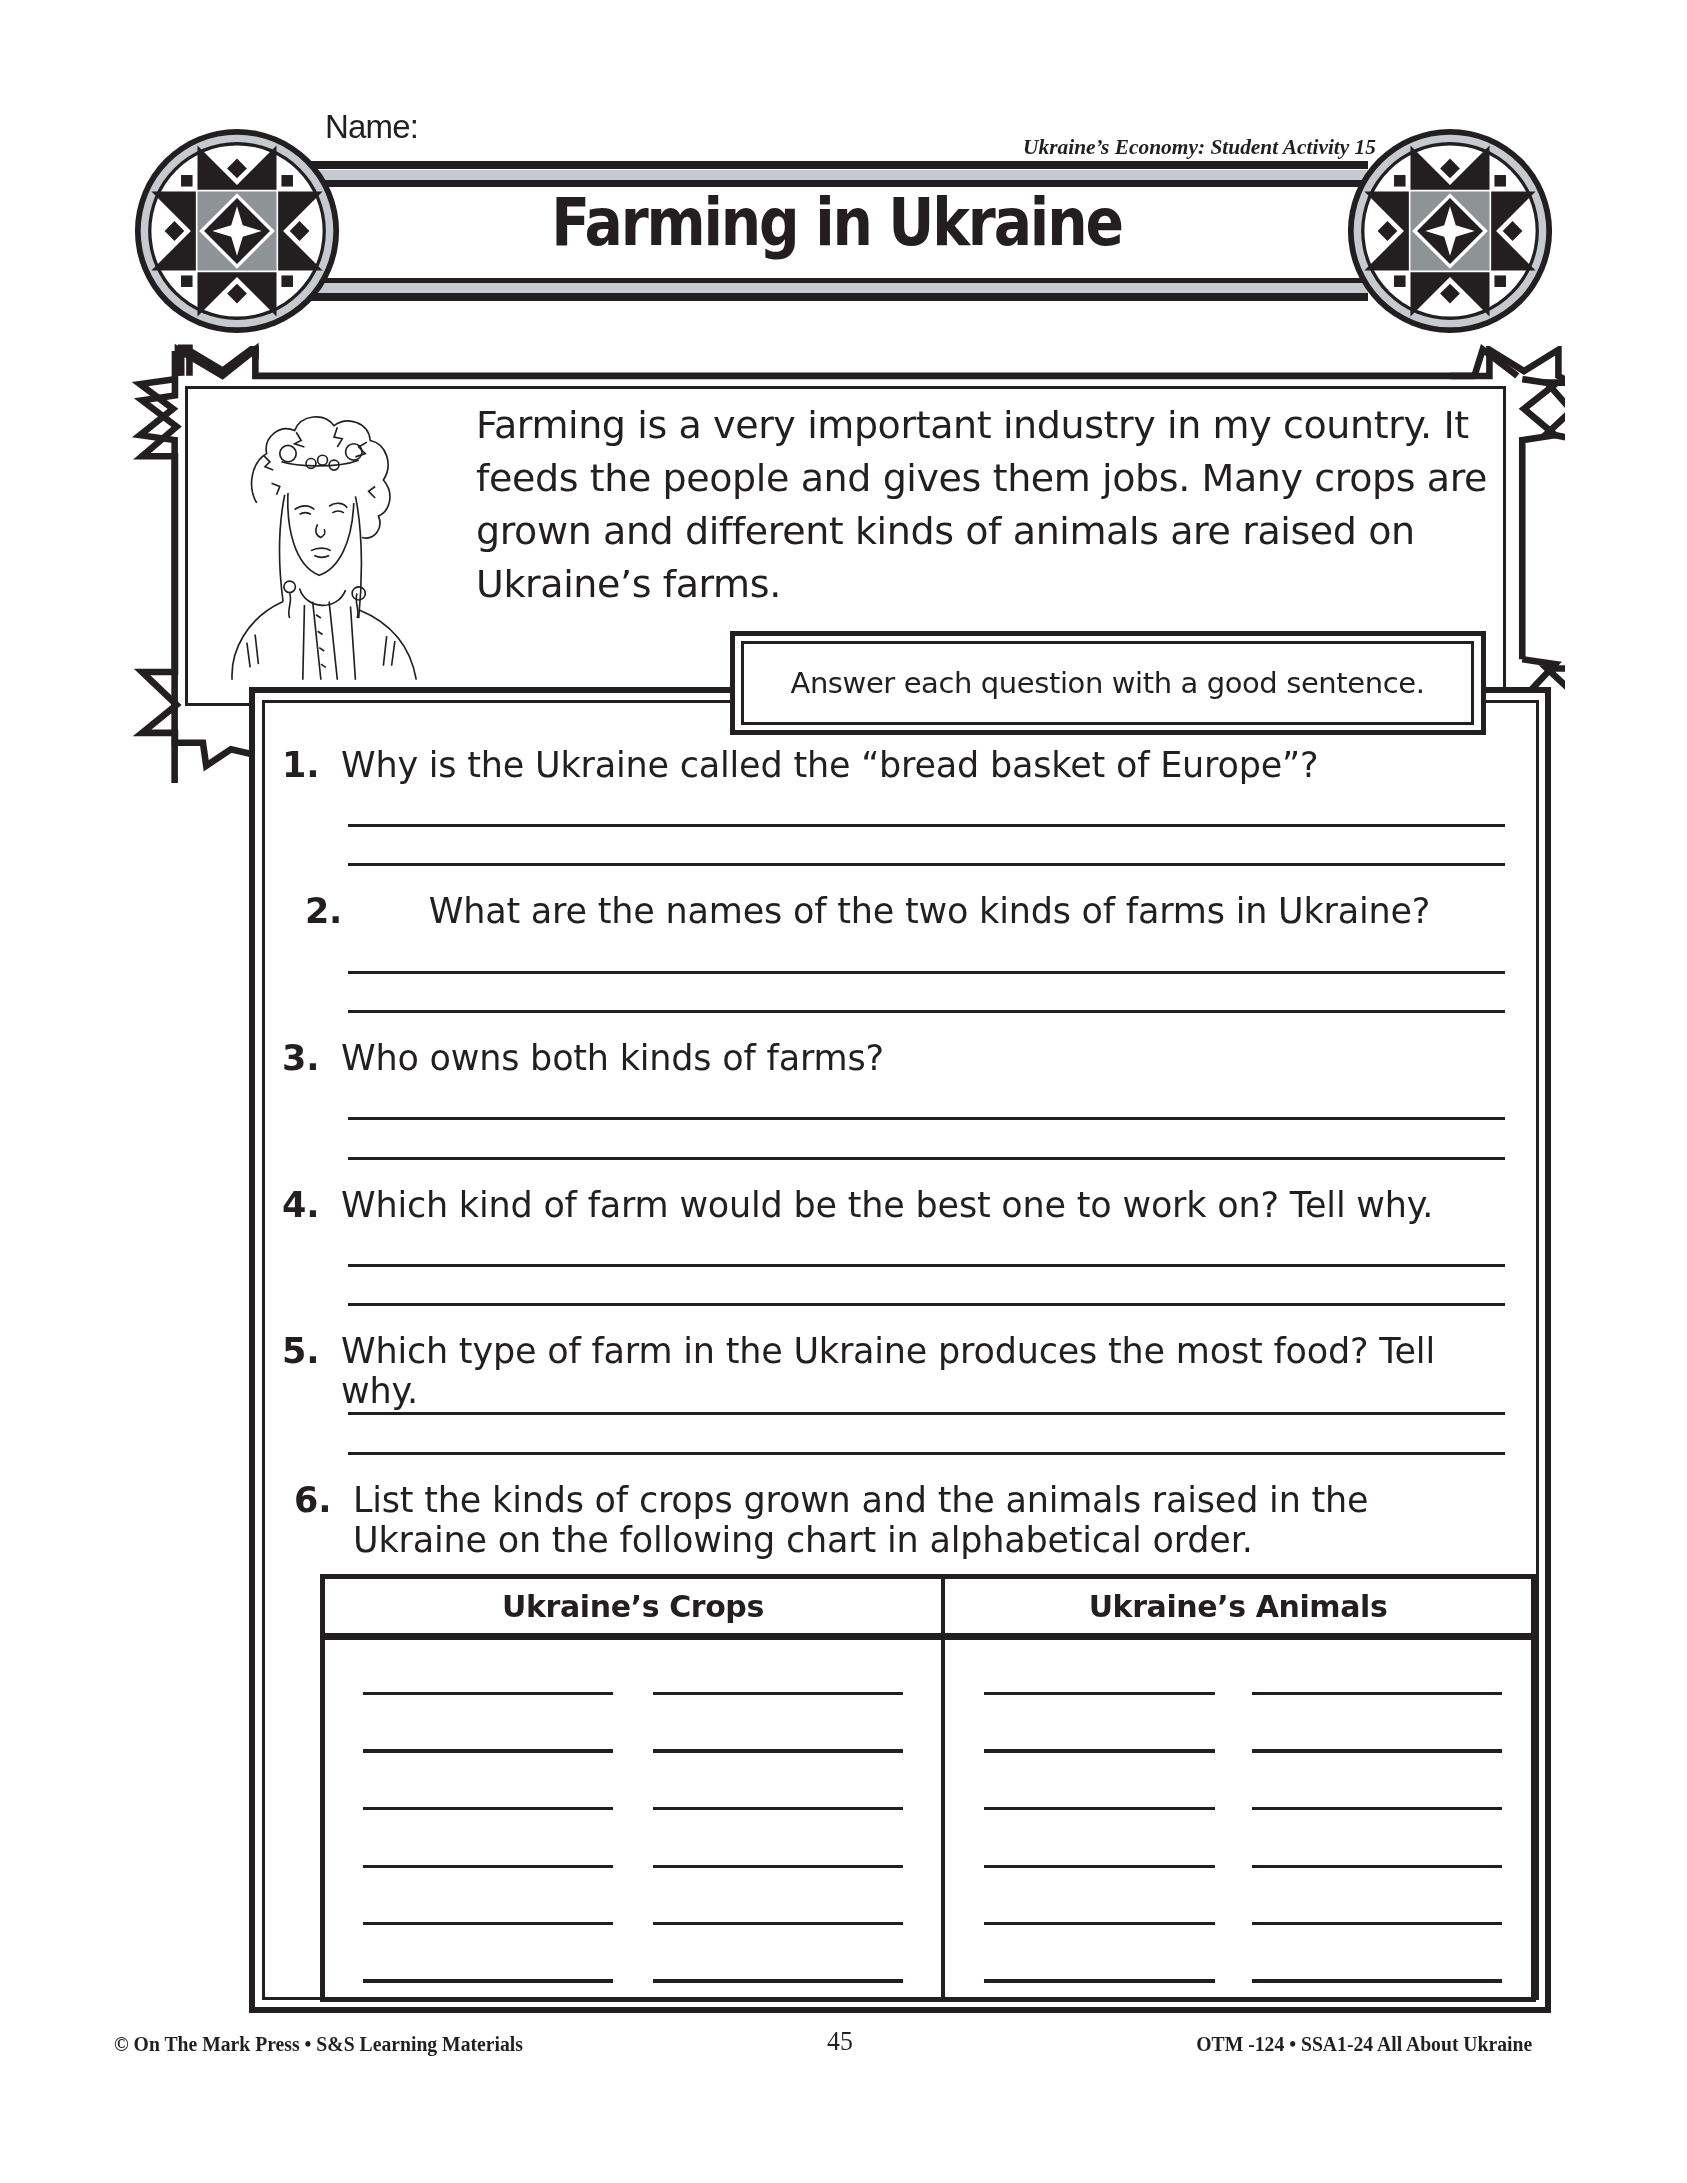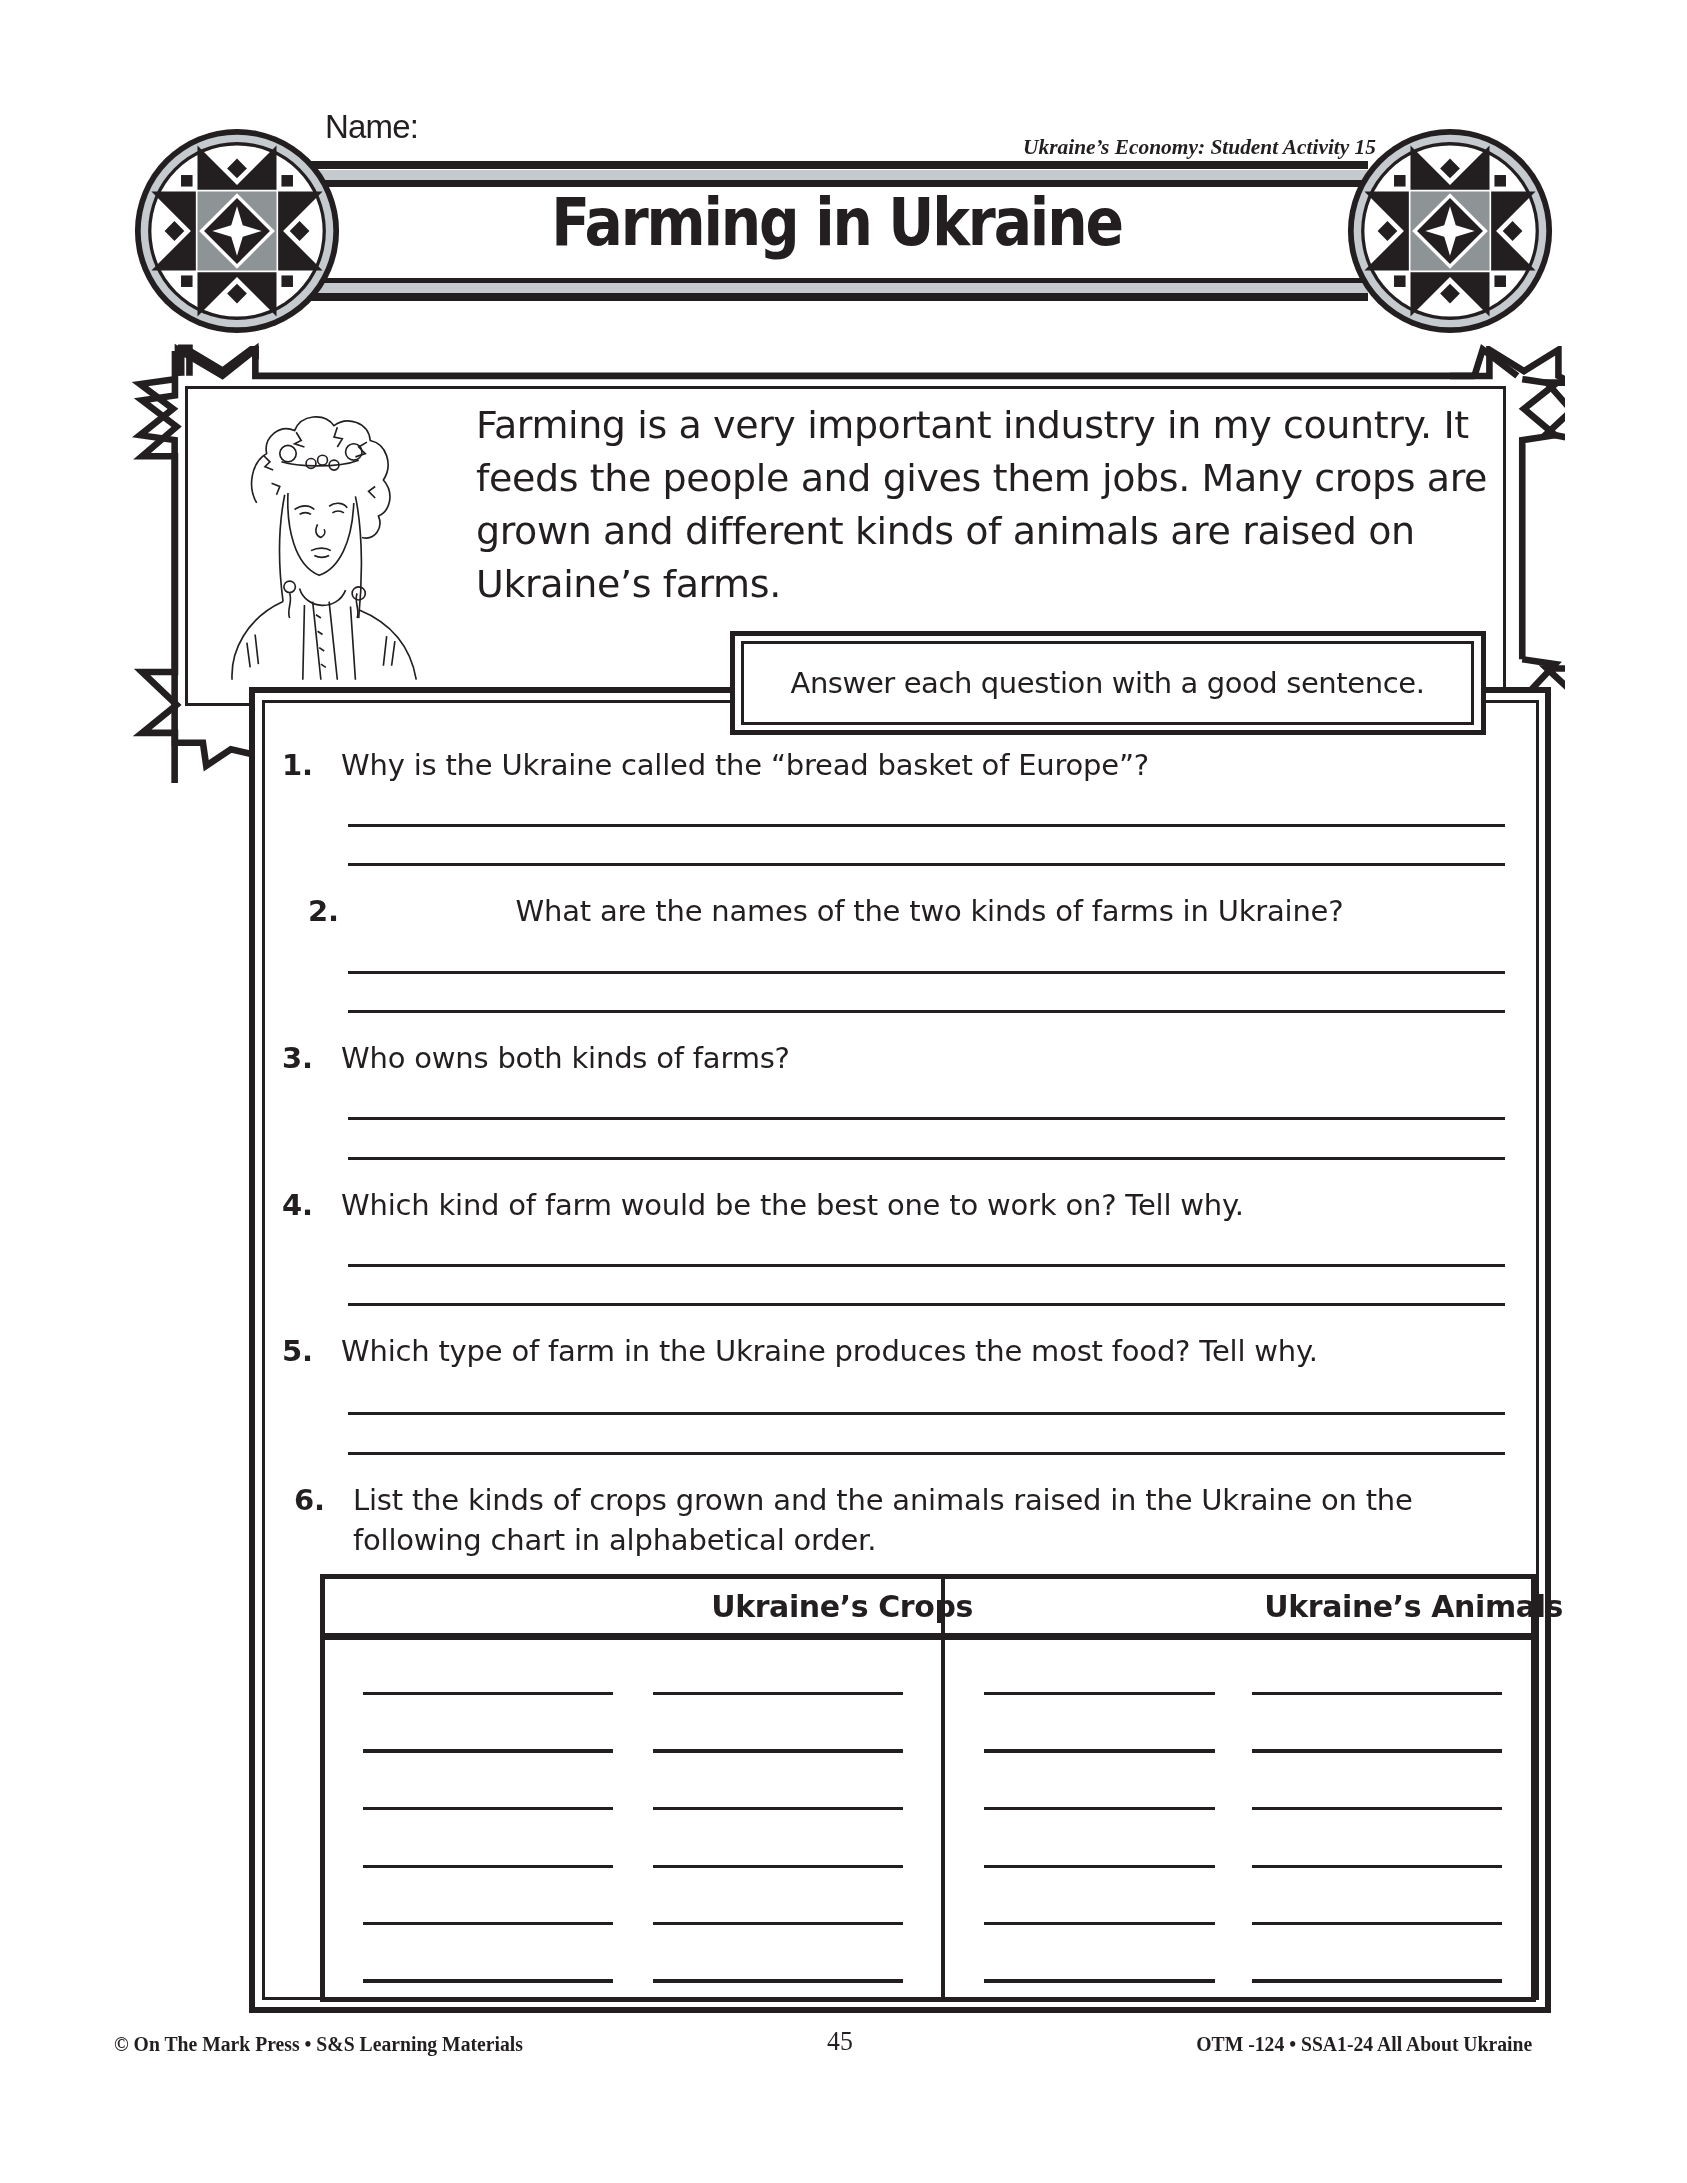--- a/index.html
+++ b/index.html
@@ -20,30 +20,30 @@
   .intro-inner { left:185px; top:386px; width:1321px; height:320px; border:3.3px solid #231f20; box-sizing:border-box; background:#fff; }
   .intro-text { left:476px; top:399px; width:1030px; font-family:"DejaVu Sans", sans-serif; font-size:38px; line-height:53px; letter-spacing:-0.4px; }
   .portrait { left:214px; top:404px; width:222px; height:276px; }
 
   
   .q-outer { left:249px; top:687px; width:1302px; height:1326px; border:6.6px solid #231f20; box-sizing:border-box; background:#fff; }
   .q-inner { left:262px; top:700px; width:1277px; height:1300px; border:3.3px solid #231f20; box-sizing:border-box; }
   .instruct-outer { left:730px; top:631px; width:756px; height:104px; border:5px solid #231f20; box-sizing:border-box; background:#fff; }
   .instruct-inner { left:741px; top:641px; width:733px; height:84px; border:3.3px solid #231f20; box-sizing:border-box; display:flex; align-items:center; justify-content:center; font-family:"DejaVu Sans", sans-serif; font-size:29px; letter-spacing:-0.4px; }
 
-  .question { left:282px; width:1236px; font-family:"DejaVu Sans", sans-serif; font-size:29px; letter-spacing:-0.2px; line-height:40px; }
+  .question { left:282px; width:1236px; font-family:"DejaVu Sans", sans-serif; font-size:35px; letter-spacing:-0.2px; line-height:40px; }
   .q-num { display:inline-block; width:59px; font-weight:bold; }
   .q-text { display:inline-block; vertical-align:top; width:1153px; }
   .ans-line { left:348px; width:1205px; height:3.3px; background:#231f20; }
 
   
   .chart { left:320px; top:1574px; width:1216px; height:428px; border:5px solid #231f20; box-sizing:border-box; }
   .chart-head-rule { left:320px; top:1633px; width:1216px; height:6.6px; background:#231f20; }
   .chart-divider { left:941px; top:1574px; width:4.1px; height:428px; background:#231f20; }
-  .chart-head { top:1580px; height:53px; display:flex; align-items:center; justify-content:flex-end; font-family:"DejaVu Sans", sans-serif; font-weight:bold; font-size:30px; letter-spacing:-0.4px;padding-left:32px; }
+  .chart-head { top:1580px; height:53px; display:flex; align-items:center; justify-content:center; font-family:"DejaVu Sans", sans-serif; font-weight:bold; font-size:30px; letter-spacing:-0.4px; }
   .blank { height:3.3px; background:#231f20; }
 
   
   .footer { top:2032px; font-family:"Liberation Serif", serif; font-weight:bold; font-size:21.4px; transform:scaleX(0.92); }
   .footer-left { left:114px; transform-origin:left; }
   .footer-page { left:826px; font-weight:normal; font-size:28px; top:2025px; }
   .footer-right { right:155px; transform-origin:right; }
 </style>
 </head>
 <body>

